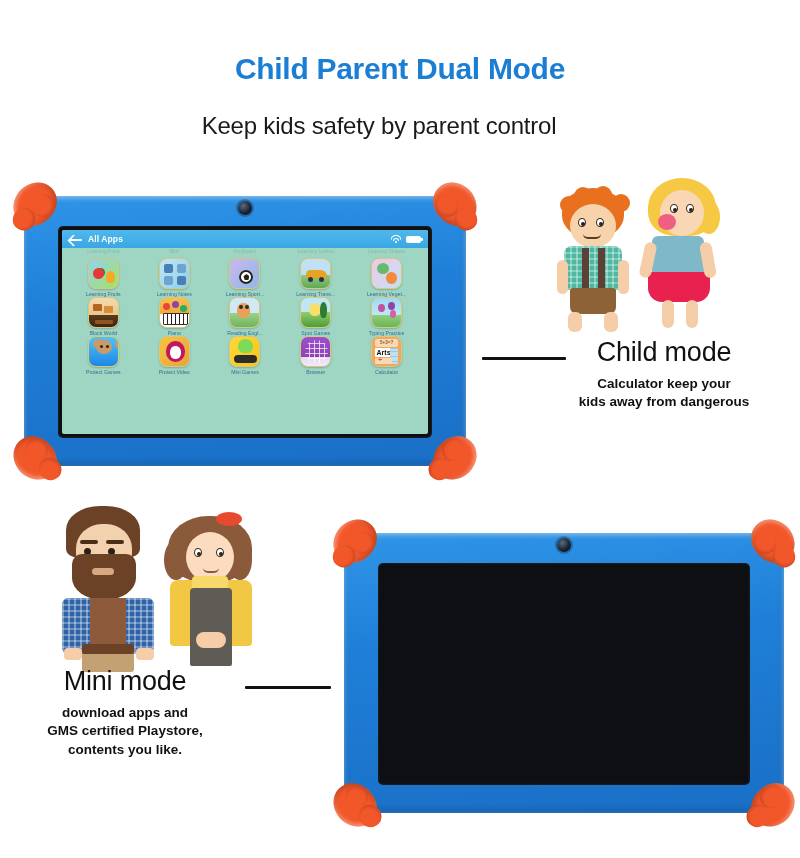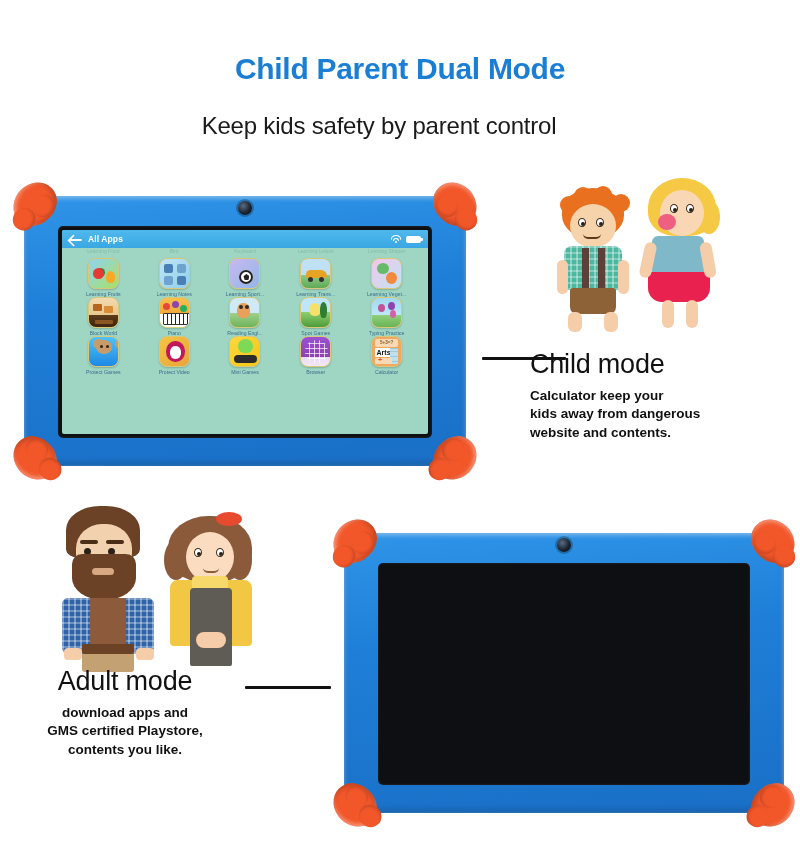--- a/index.html
+++ b/index.html
@@ -329,26 +329,25 @@
       <div style="position:absolute;left:12px;top:60px;width:52px;height:40px;border-radius:6px 6px 2px 2px;background:#7fb8c9;"></div>
       <div style="position:absolute;left:8px;top:96px;width:62px;height:30px;border-radius:2px 2px 14px 14px;background:#e8214f;"></div>
       <div class="limb" style="left:22px; top:124px; width:12px; height:28px;"></div>
       <div class="limb" style="left:46px; top:124px; width:12px; height:28px;"></div>
       <div class="limb" style="left:2px; top:66px; width:12px; height:36px; transform:rotate(12deg);"></div>
       <div class="limb" style="left:62px; top:66px; width:12px; height:36px; transform:rotate(-10deg);"></div>
     </div>
   </div>
 
   <div class="hline" style="left:482px; top:357px; width:84px;"></div>
-  <div class="callout" style="left:530px; top:337px; width:268px; margin-top:12px;">
+  <div class="callout" style="left:530px; top:337px; width:268px; text-align:center;">
     <div class="mode-head">Child mode</div>
     <div class="mode-desc" style="margin-top:7px;">
       <div>Calculator keep your</div>
       <div>kids away from dangerous</div>
-      <div>website and contents.</div>
     </div>
   </div>
 
   <div class="people" style="left:58px; top:502px; width:210px; height:170px;">
 
     <div class="person" style="left:0; top:4px; width:104px; height:166px;">
       <div style="position:absolute;left:8px;top:0;width:74px;height:52px;border-radius:46% 46% 18% 18%;background:#6b4226;"></div>
       <div class="head" style="left:18px; top:18px; width:56px; height:54px; background:#f2d1ae; border-radius:46%;"></div>
       <div style="position:absolute;left:22px;top:34px;width:18px;height:4px;background:#4b2e16;border-radius:2px;box-shadow:26px 0 0 #4b2e16;"></div>
       <div style="position:absolute;left:26px;top:42px;width:7px;height:7px;border-radius:50%;background:#2b2118;box-shadow:24px 0 0 #2b2118;"></div>
@@ -373,21 +372,21 @@
       <div style="position:absolute;left:41px;top:54px;width:16px;height:5px;border-bottom:2px solid #8a5a3b;border-radius:0 0 8px 8px;"></div>
       <div style="position:absolute;left:8px;top:66px;width:82px;height:66px;border-radius:8px 8px 4px 4px;background:#f2c744;"></div>
       <div style="position:absolute;left:30px;top:62px;width:36px;height:14px;border-radius:4px;background:#f6d96a;"></div>
       <div style="position:absolute;left:28px;top:74px;width:42px;height:78px;border-radius:4px 4px 2px 2px;background:#5f5b55;"></div>
       <div class="limb" style="left:34px; top:118px; width:30px; height:16px; border-radius:8px;"></div>
     </div>
   </div>
 
   <div class="hline" style="left:245px; top:686px; width:86px;"></div>
   <div class="callout" style="left:10px; top:666px; width:230px; text-align:center;">
-    <div class="mode-head">Adult mode</div>
+    <div class="mode-head">Mini mode</div>
     <div class="mode-desc" style="margin-top:7px;">
       <div>download apps and</div>
       <div>GMS certified Playstore,</div>
       <div>contents you like.</div>
     </div>
   </div>
 
   <div class="tablet" style="left:344px; top:533px; width:440px; height:280px;">
     <div class="case"></div>
     <div class="camera"></div>

